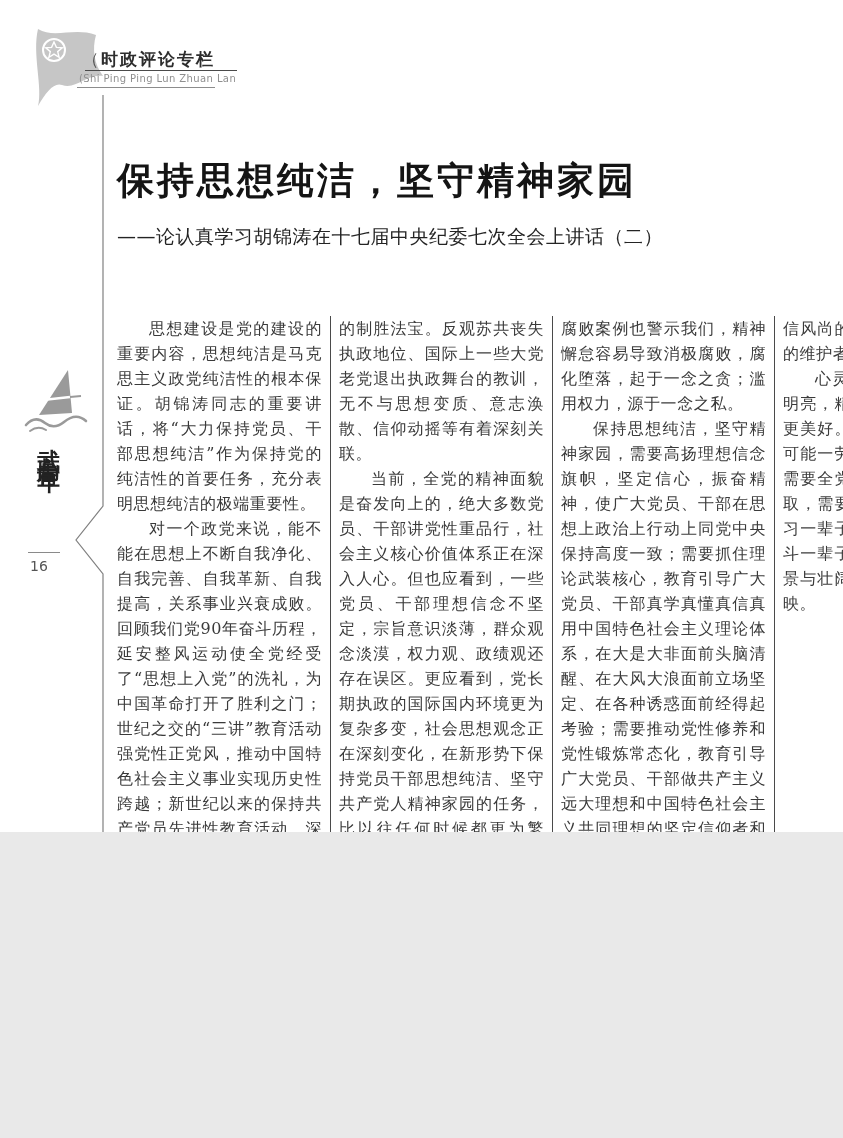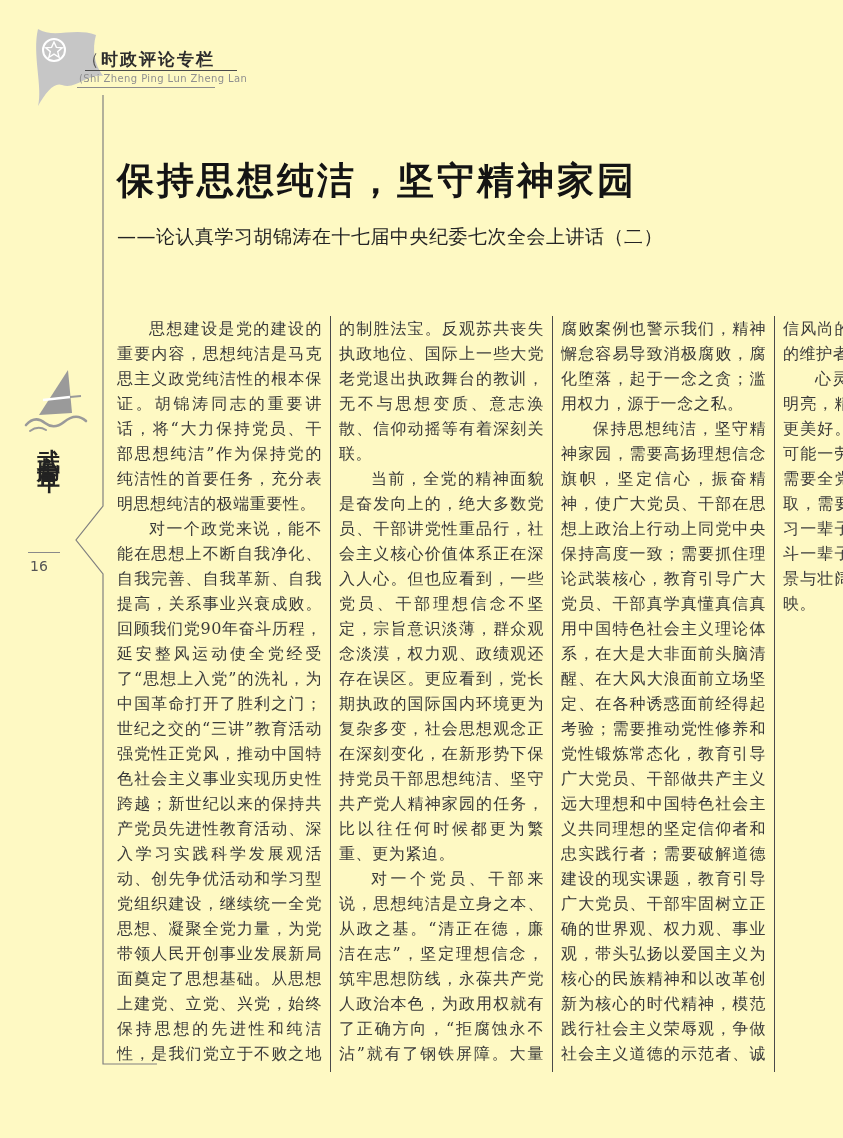--- a/index.html
+++ b/index.html
@@ -1,19 +1,19 @@
 <!DOCTYPE html>
 <html><head>
 <meta charset="utf-8">
 <style>
   * { margin:0; padding:0; box-sizing:border-box; }
   html,body { background:#e9e9e9; }
   .page{
-    position:relative; width:843px; height:1138px;
-    background:#fef9c3; overflow:hidden;
+    position:relative; width:843px; height:832px;
+    background:#ffffff; overflow:hidden;
     font-family:"DejaVu Serif", serif;
   }
   
   .flag-wrap{ position:absolute; left:24px; top:26px; width:96px; height:92px; }
   .hdr-cn{
     position:absolute; left:82px; top:48px;
     font-family:"DejaVu Sans", sans-serif;
     font-size:17px; font-weight:700; color:#2d2d2d; letter-spacing:2px;
     white-space:nowrap;
   }
@@ -77,21 +77,21 @@
       <path d="M14,3 C30,13 50,1 72,9 C68,23 70,38 79,50
                C62,48 52,64 38,59 C30,56 22,66 14,80
                C19,62 8,28 14,3 Z" fill="#c6c6c6"></path>
       <circle cx="30" cy="24" r="11" fill="none" stroke="#ffffff" stroke-width="2"></circle>
       <polygon points="30,16 32.4,21.4 38.2,21.8 33.7,25.6 35.1,31.3 30,28.1 24.9,31.3 26.3,25.6 21.8,21.8 27.6,21.4" fill="none" stroke="#ffffff" stroke-width="1.4"></polygon>
     </svg>
   </div>
 
   <div class="hdr-cn"><span class="paren">（</span><span>时政评论专栏</span></div>
   <div class="hdr-line1"></div>
-  <div class="hdr-py"><span class="paren">(</span><span>Shi Zheng Ping Lun Zheng Lan</span></div>
+  <div class="hdr-py"><span class="paren">(</span><span>Shi Ping Ping Lun Zhuan Lan</span></div>
   <div class="hdr-line2"></div>
 
   <div class="boat-wrap">
     <svg viewBox="0 0 74 74" width="74" height="74">
       <polygon points="44,2 48,45 15,47" fill="#9a9a9a"></polygon>
       <line x1="19" y1="32" x2="46" y2="29" stroke="#ffffff" stroke-width="2.6"></line>
       <line x1="46" y1="29" x2="57" y2="28" stroke="#9a9a9a" stroke-width="2"></line>
       <path d="M2,57 Q11,47 21,55 Q30,62 40,54 Q52,44 62,53" fill="none" stroke="#9a9a9a" stroke-width="2.6" stroke-linecap="round"></path>
       <path d="M6,63 Q14,57 22,62" fill="none" stroke="#9a9a9a" stroke-width="2" stroke-linecap="round"></path>
     </svg>

